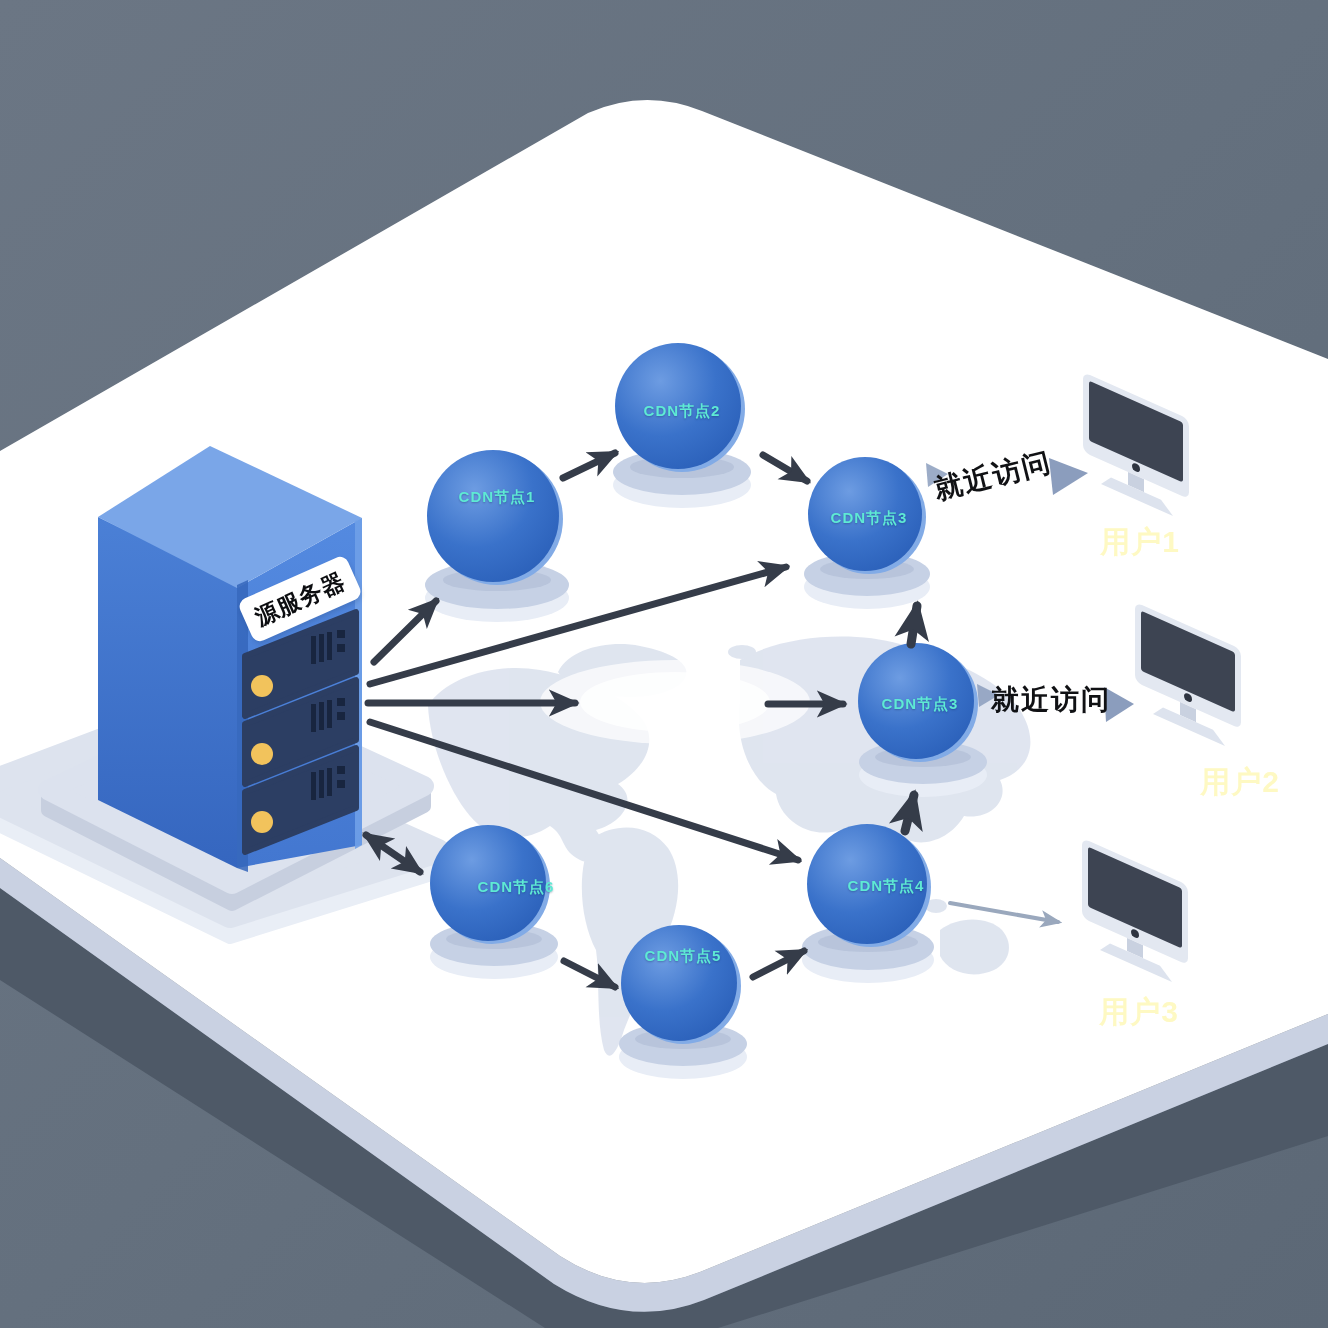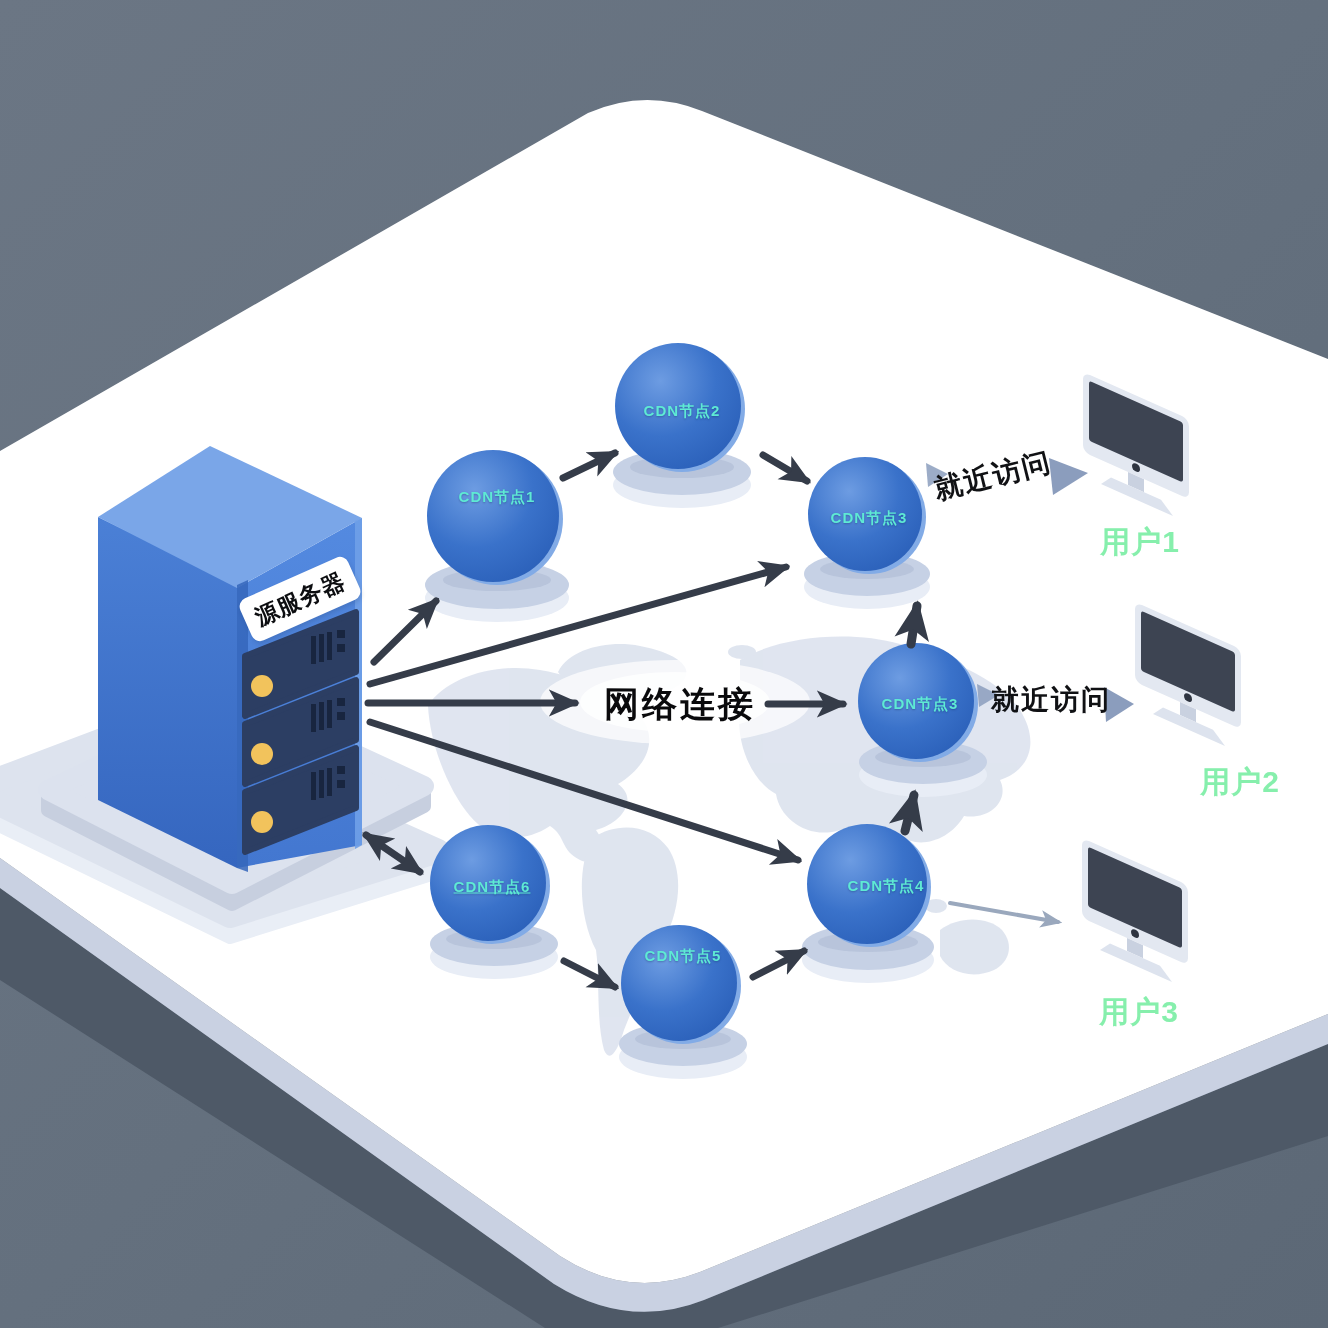--- a/index.html
+++ b/index.html
@@ -2,21 +2,21 @@
 <html><head>
 <meta charset="utf-8">
 <style>
   html,body{margin:0;padding:0;background:#5e6a79;}
   #stage{position:relative;width:1328px;height:1328px;overflow:hidden;
          font-family:"Liberation Sans","DejaVu Sans",sans-serif;}
   #scene{position:absolute;left:0;top:0;}
   .lbl{position:absolute;transform:translate(-50%,-50%);white-space:nowrap;pointer-events:none;}
   .node-label{color:#5eead4;font-weight:bold;font-size:15px;letter-spacing:1px;
               text-shadow:0 1px 2px rgba(20,40,90,.35);}
-  .user-label{color:#86efac;font-weight:bold;font-size:30px;letter-spacing:1px;}
+  .user-label{color:#fef9c3;font-weight:bold;font-size:30px;letter-spacing:1px;}
   .net-label{color:#0a0a0c;font-weight:900;font-size:35px;letter-spacing:3px;}
   .near-label{color:#101114;font-weight:bold;font-size:28px;letter-spacing:2px;}
   .near-rot{transform:translate(-50%,-50%) rotate(-14deg);}
   .server-plate{position:absolute;left:300px;top:599px;width:118px;height:46px;
     background:#ffffff;border-radius:9px;display:flex;align-items:center;justify-content:center;
     transform:translate(-50%,-50%) rotate(-24deg);box-shadow:0 3px 4px rgba(30,50,90,.18);}
   .server-plate span{color:#0c0d10;font-weight:900;font-size:23px;letter-spacing:1px;}
 </style>
 </head>
 <body>
@@ -220,22 +220,21 @@
   <div class="server-plate">
     <span>源服务器</span>
   </div>
 
   <div class="lbl node-label" style="left:497px;top:497px;">CDN节点1</div>
   <div class="lbl node-label" style="left:682px;top:411px;">CDN节点2</div>
   <div class="lbl node-label" style="left:869px;top:518px;">CDN节点3</div>
   <div class="lbl node-label" style="left:920px;top:704px;">CDN节点3</div>
   <div class="lbl node-label" style="left:871px;top:886px;margin-left:15px;">CDN节点4</div>
   <div class="lbl node-label" style="left:683px;top:956px;">CDN节点5</div>
-  <div class="lbl node-label" style="left:492px;top:887px;text-decoration:underline;">CDN节点6</div>
-
-  <div class="lbl net-label" style="left:680px;top:704px;">网络连接</div>
+  <div class="lbl node-label" style="left:516px;top:887px;">CDN节点6</div>
+
   <div class="lbl near-label near-rot" style="left:993px;top:476px;">就近访问</div>
   <div class="lbl near-label" style="left:1051px;top:700px;">就近访问</div>
 
   <div class="lbl user-label" style="left:1140px;top:542px;">用户1</div>
   <div class="lbl user-label" style="left:1240px;top:782px;">用户2</div>
   <div class="lbl user-label" style="left:1139px;top:1012px;">用户3</div>
 </div>
 
 </body></html>

